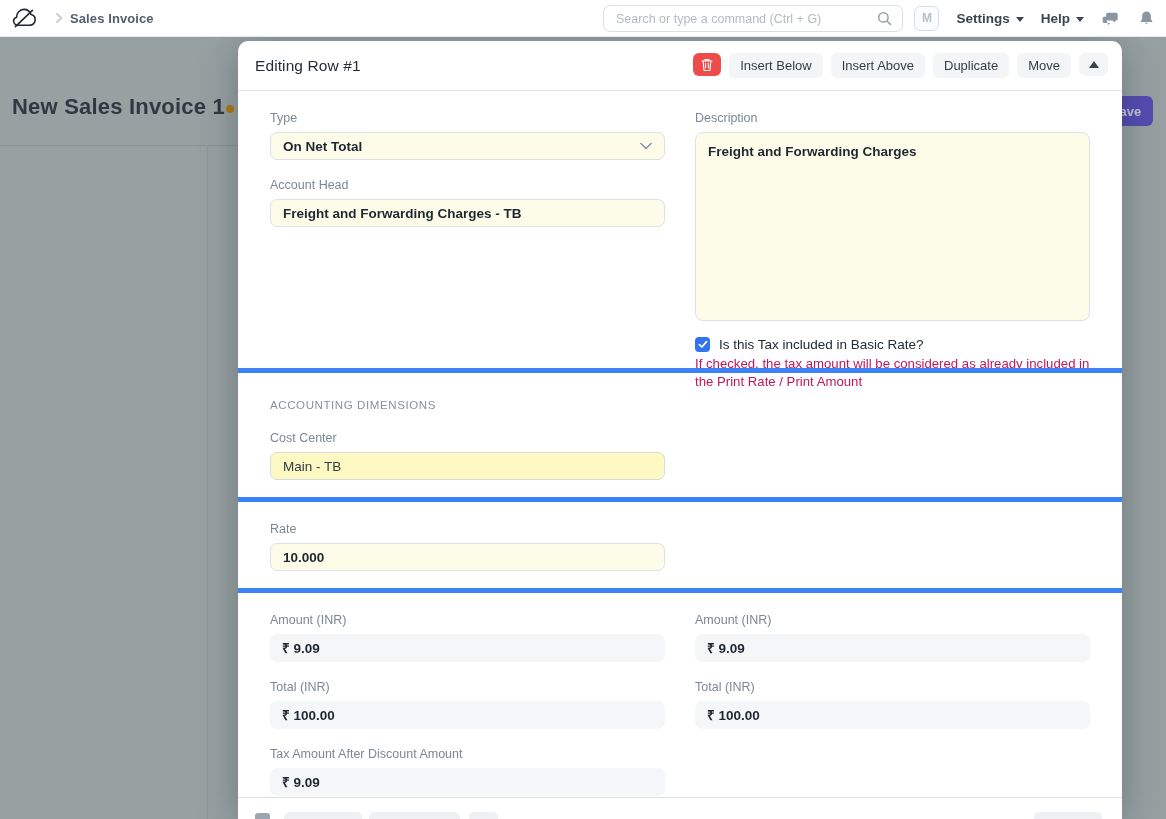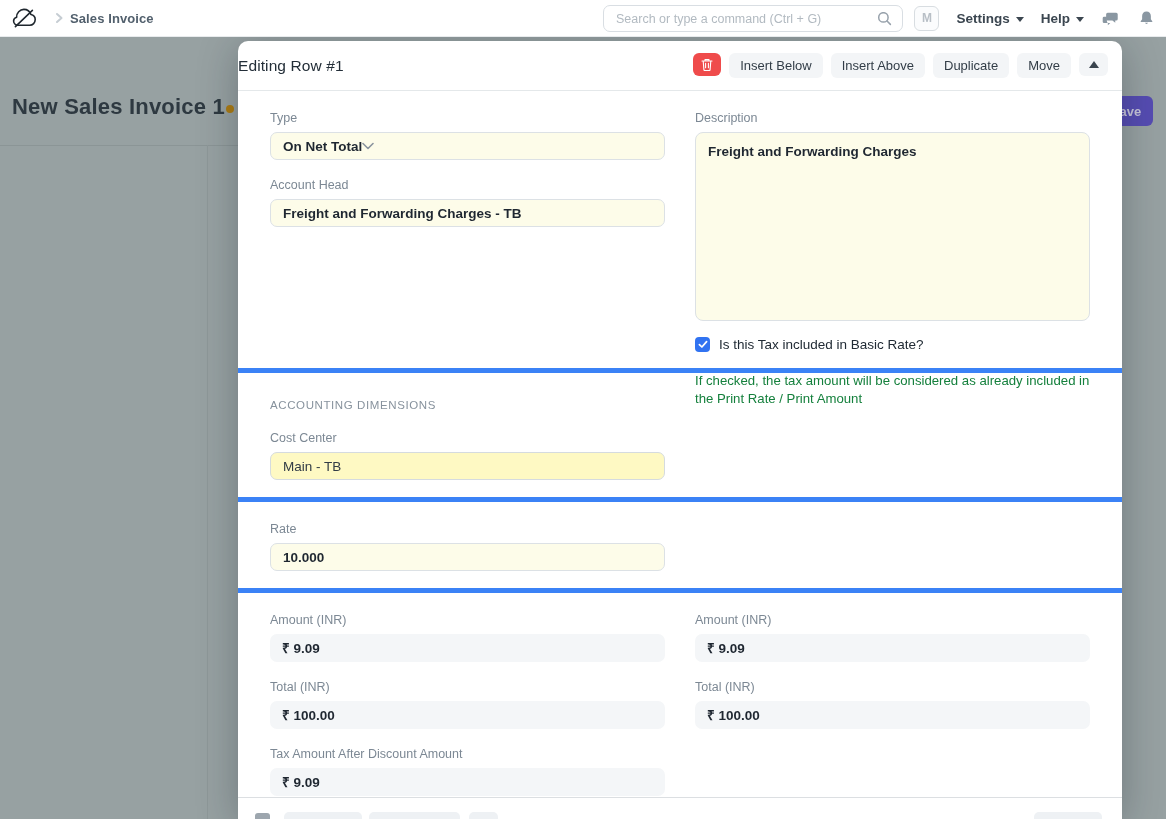--- a/index.html
+++ b/index.html
@@ -35,50 +35,50 @@
   .pg-save { position:absolute; left:1099px; top:59px; width:54px; height:30px; background:#564cb2;
              border-radius:6px; color:#c7c5da; font-size:13px; font-weight:700;
              display:flex; align-items:center; justify-content:center; }
   .pg-hline { position:absolute; left:0; top:108px; width:238px; height:1px; background:#8b9596; }
   .pg-vline { position:absolute; left:207px; top:108px; width:1px; height:711px; background:#8e9899; }
 
   
   .modal { position:absolute; left:238px; top:41px; width:884px; height:778px; background:#fff;
            border-radius:10px 10px 0 0; z-index:2; box-shadow:0 6px 40px rgba(15,25,35,.30); }
   .m-header { position:absolute; left:0; top:0; width:100%; height:50px; border-bottom:1px solid #e4e8ea;
-              display:flex; align-items:center; padding:0 14px 0 0; }
+              display:flex; align-items:center; padding:0 14px 0 17px; }
   .m-title { font-size:15.5px; color:#232e38; letter-spacing:.1px; }
   .m-actions { margin-left:auto; display:flex; align-items:flex-start; gap:8px; }
   .btn { height:25px; padding:0 11px; border:none; border-radius:6px; background:#f3f5f7; color:#323d47;
          font-size:13px; font-family:"Liberation Sans",sans-serif; display:inline-flex; align-items:center; cursor:pointer; }
   .btn-del { width:28px; height:23px; padding:0; background:#ef4b4b; border-radius:6px; border:none;
              display:inline-flex; align-items:center; justify-content:center; cursor:pointer; }
   .btn-col { width:29px; height:23px; padding:0; background:#f3f5f7; border-radius:6px; border:none;
              display:inline-flex; align-items:center; justify-content:center; cursor:pointer; }
   .tri-up { width:0; height:0; border-left:5px solid transparent; border-right:5px solid transparent;
             border-bottom:7px solid #3a444e; }
 
   .sec { position:absolute; left:0; width:100%; }
   .sec-b { border-top:5px solid #3b82f6; }
   .flabel { font-size:12.5px; color:#7c8894; margin-bottom:7px; }
   .ctl { width:395px; height:28px; border-radius:7px; font-size:13.5px; font-weight:700; color:#1f2731;
          padding:0 12px; font-family:"Liberation Sans",sans-serif; display:flex; align-items:center; }
   .ctl-yellow { background:#fdfce9; border:1px solid #dce1e5; }
   input.ctl-yellow, textarea.ctl-yellow { outline:none; }
   .ctl-white  { background:#fef9c3; border:1px solid #d5dbdf; font-weight:400; color:#323c46; }
   .ctl-ro { background:#f4f6f8; border:none; }
-  .sel { justify-content:flex-start; cursor:pointer; }
+  .sel { justify-content:space-between; cursor:pointer; }
   .sel-chev { width:12px; height:8px; }
   textarea.desc { width:395px; height:189px; resize:none; border-radius:8px; padding:10px 12px;
                   line-height:1.3; }
   .chkrow { display:flex; align-items:center; gap:9px; }
   .chk { width:15px; height:15px; border-radius:4px; background:#3173f1; display:flex; align-items:center;
          justify-content:center; flex:none; cursor:pointer; }
   .chklbl { font-size:13.5px; color:#212b35; }
-  .help { width:396px; font-size:13.2px; color:#15803d; line-height:1.34; margin-top:20px; }
+  .help { width:396px; font-size:13.2px; color:#be185d; line-height:1.34; margin-top:3px; }
   .sec-head { font-size:11.5px; color:#87929d; letter-spacing:.6px; }
 
   .m-footer { position:absolute; left:0; top:756px; width:100%; height:22px; border-top:1px solid #dcdfe2; background:#fff; }
   .stub { position:absolute; top:14px; height:10px; border-radius:5px 5px 0 0; background:#eef1f4; }
   .stub-chk { position:absolute; left:17px; top:15px; width:15px; height:7px; border-radius:3px 3px 0 0; background:#9da6ae; }
 </style>
 </head>
 <body>
 
 <div id="stage">

